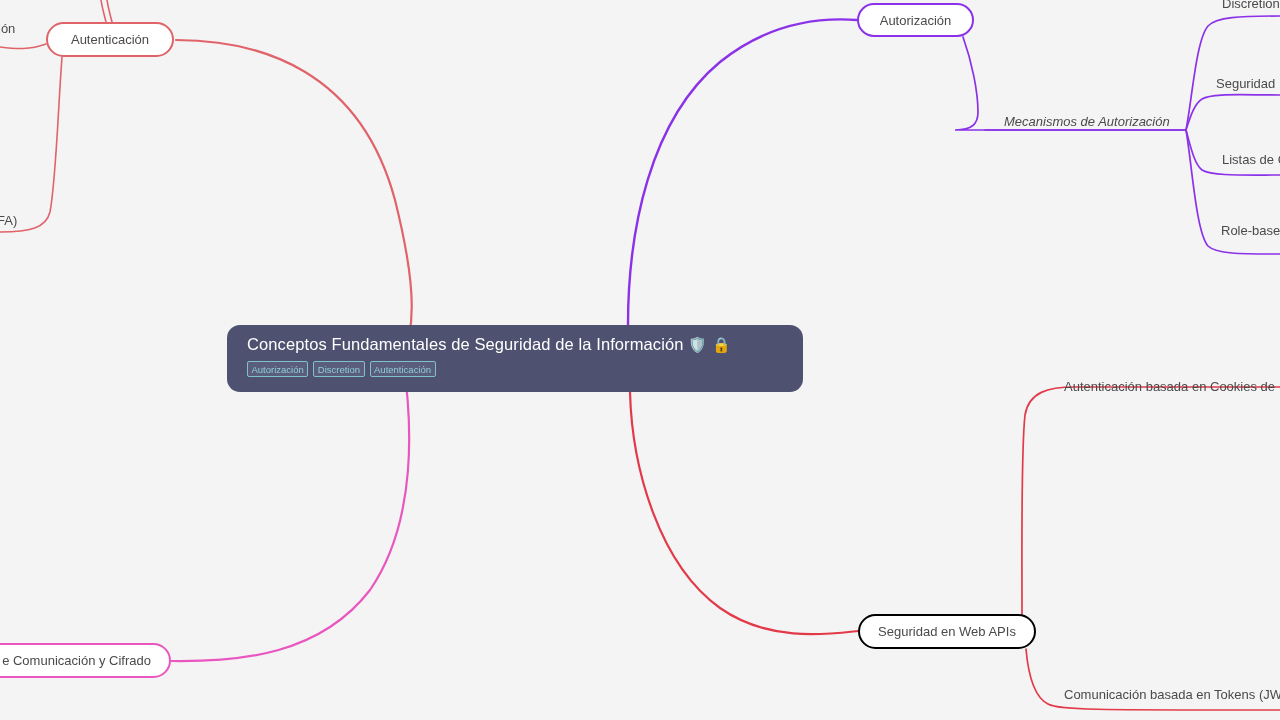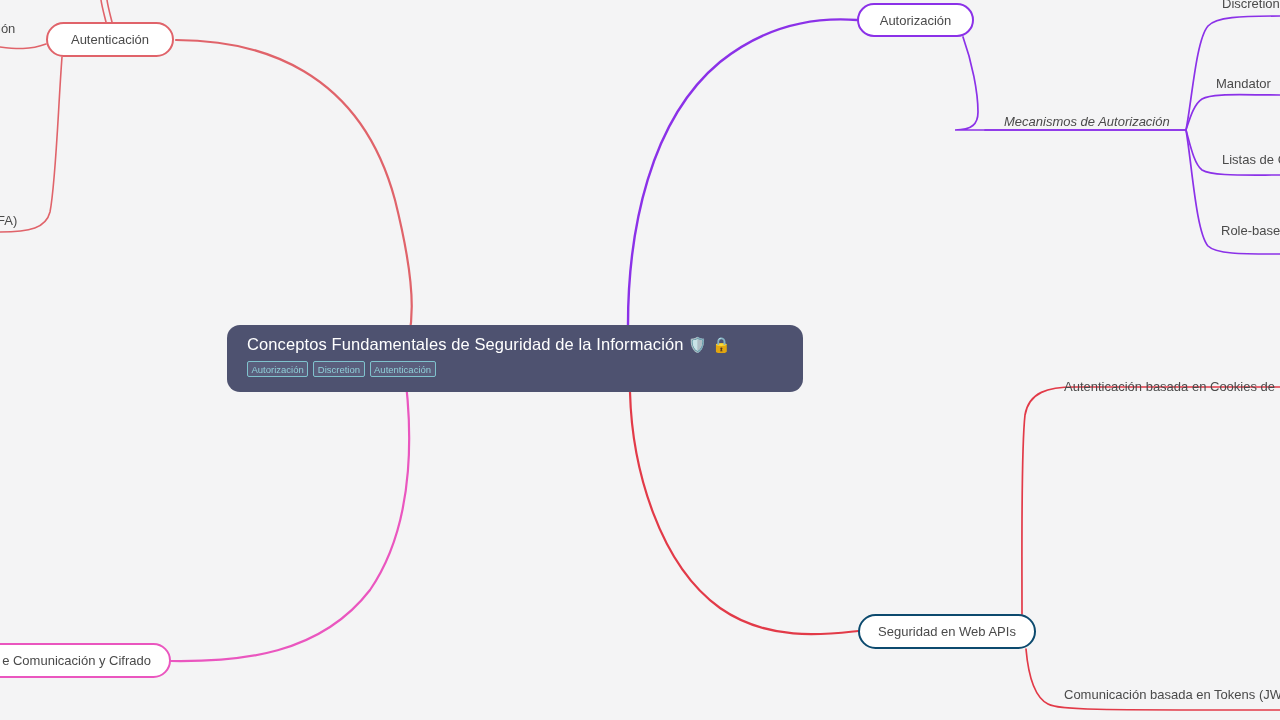--- a/index.html
+++ b/index.html
@@ -76,21 +76,21 @@
     display: flex;
     align-items: center;
     justify-content: center;
     white-space: nowrap;
     color: #4a4a4a;
     font-size: 13px;
     z-index: 4;
     padding: 0 16px;
   }
   .pill.red    { border: 2px solid #e0636a; }
-  .pill.red2   { border: 2px solid #0c4a6e; }
+  .pill.red2   { border: 2px solid #000000; }
   .pill.purple { border: 2px solid #8b31e8; }
   .pill.pink   { border: 2px solid #ea56bf; }
 
   
   #pill-autenticacion {
     left: 46px;  top: 22px;  width: 128px; height: 35px;
   }
   #pill-autorizacion {
     left: 857px; top: 3px;   width: 117px; height: 34px;
   }
@@ -181,21 +181,21 @@
   </div>
 
   <div class="pill pink" id="pill-protocolos">
     <span>e Comunicación y Cifrado</span>
   </div>
 
   <div class="leaf" id="leaf-mecanismos">Mecanismos de Autorización</div>
 
   <div class="leaf" id="leaf-discretionary">Discretion</div>
 
-  <div class="leaf" id="leaf-mandatory">Mandator</div>
+  <div class="leaf" id="leaf-mandatory">Seguridad</div>
 
   <div class="leaf" id="leaf-listas">Listas de C</div>
 
   <div class="leaf" id="leaf-rbac">Role-base</div>
 
   <div class="leaf" id="leaf-cookies">Autenticación basada en Cookies de</div>
 
   <div class="leaf" id="leaf-tokens">Comunicación basada en Tokens (JW</div>
 
   <div class="leaf" style="left:-2px; top:21px;">ión</div>

